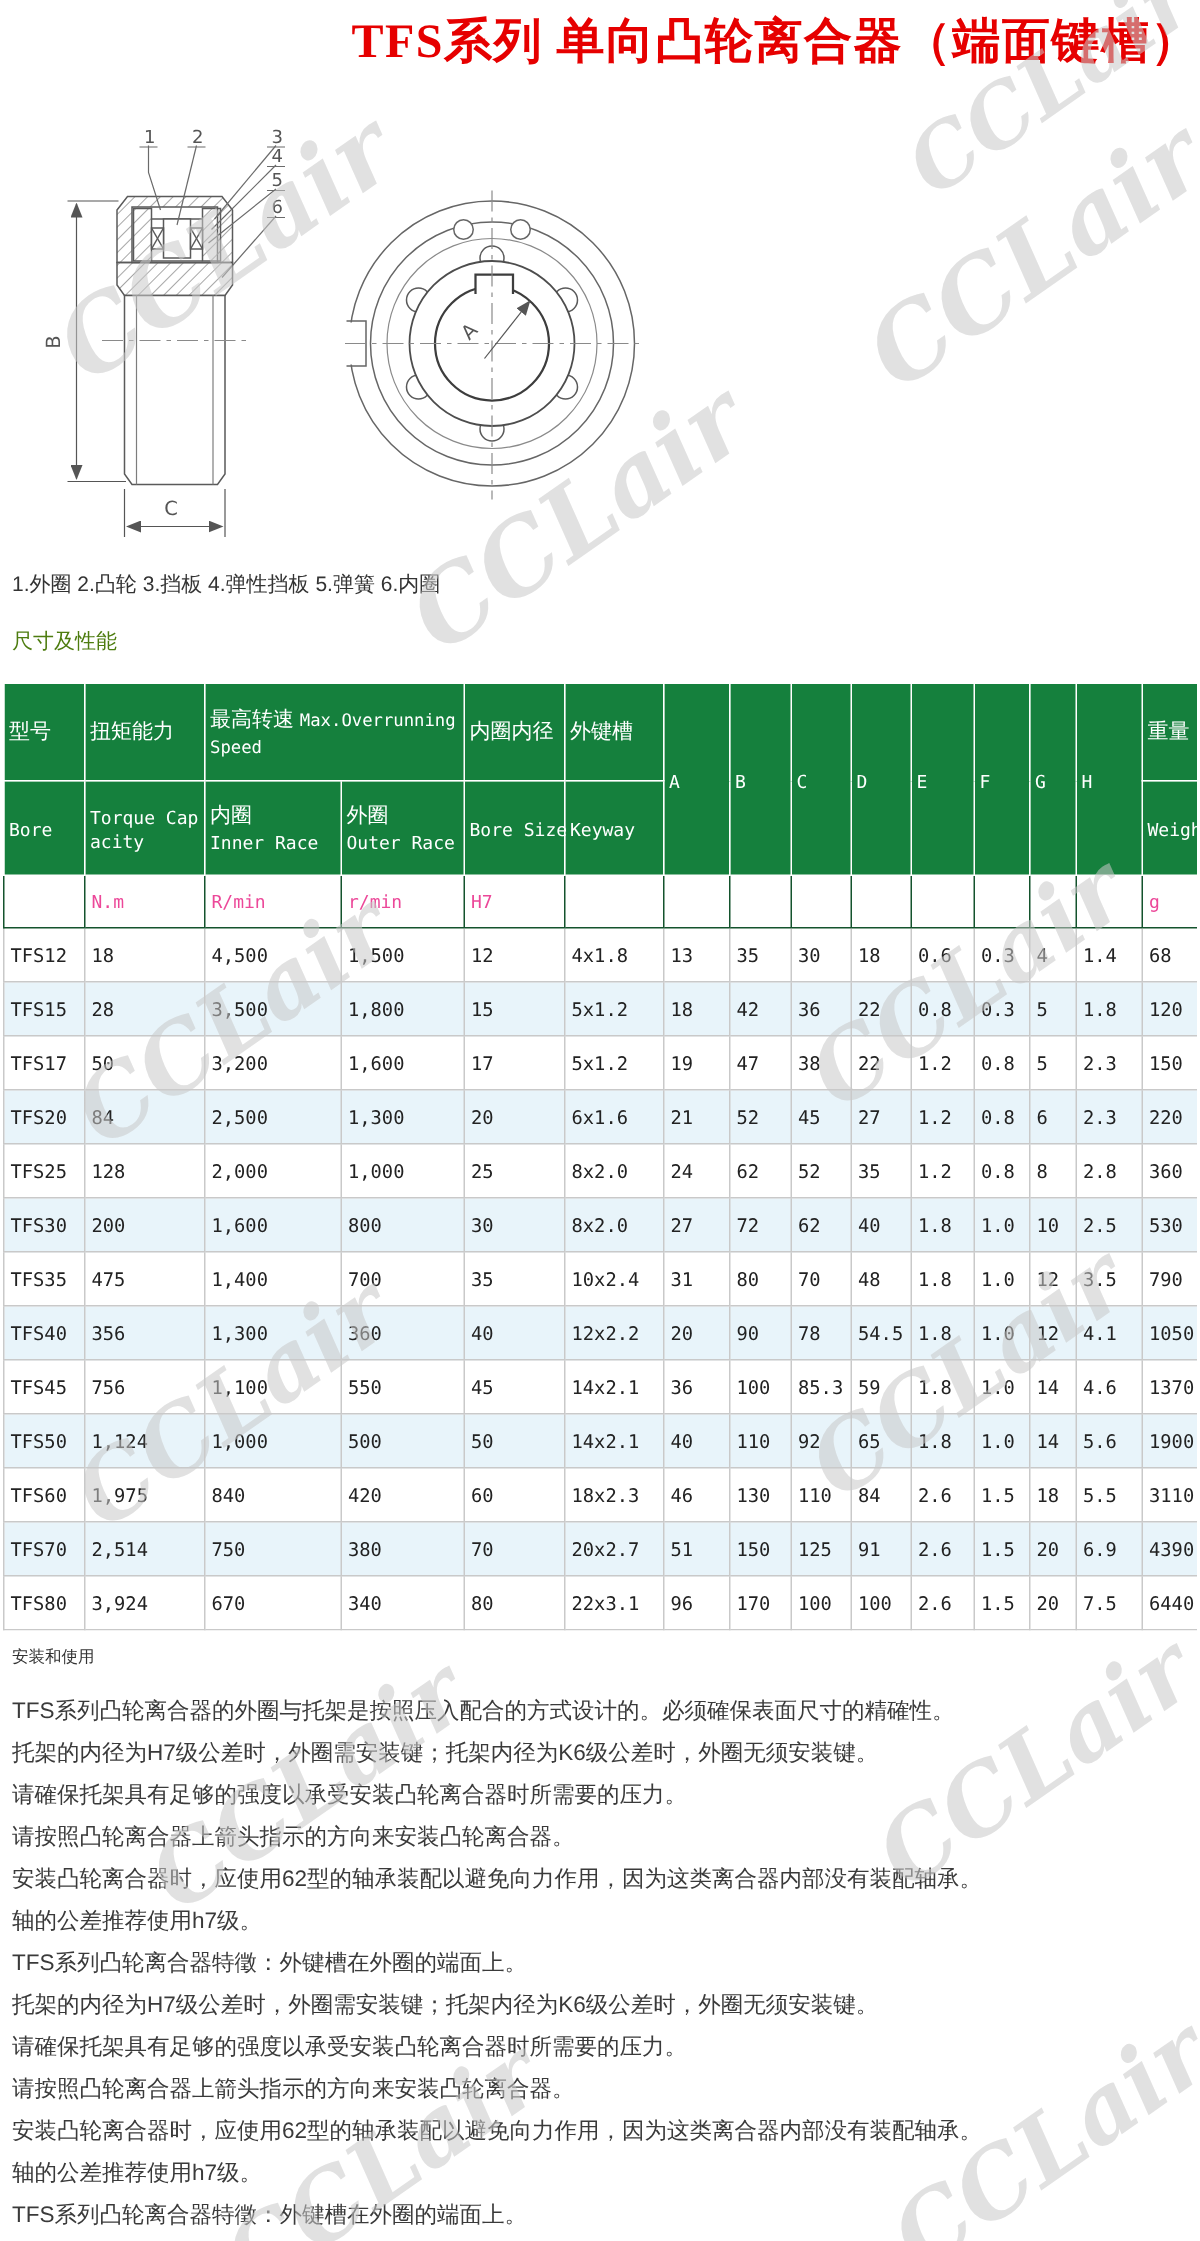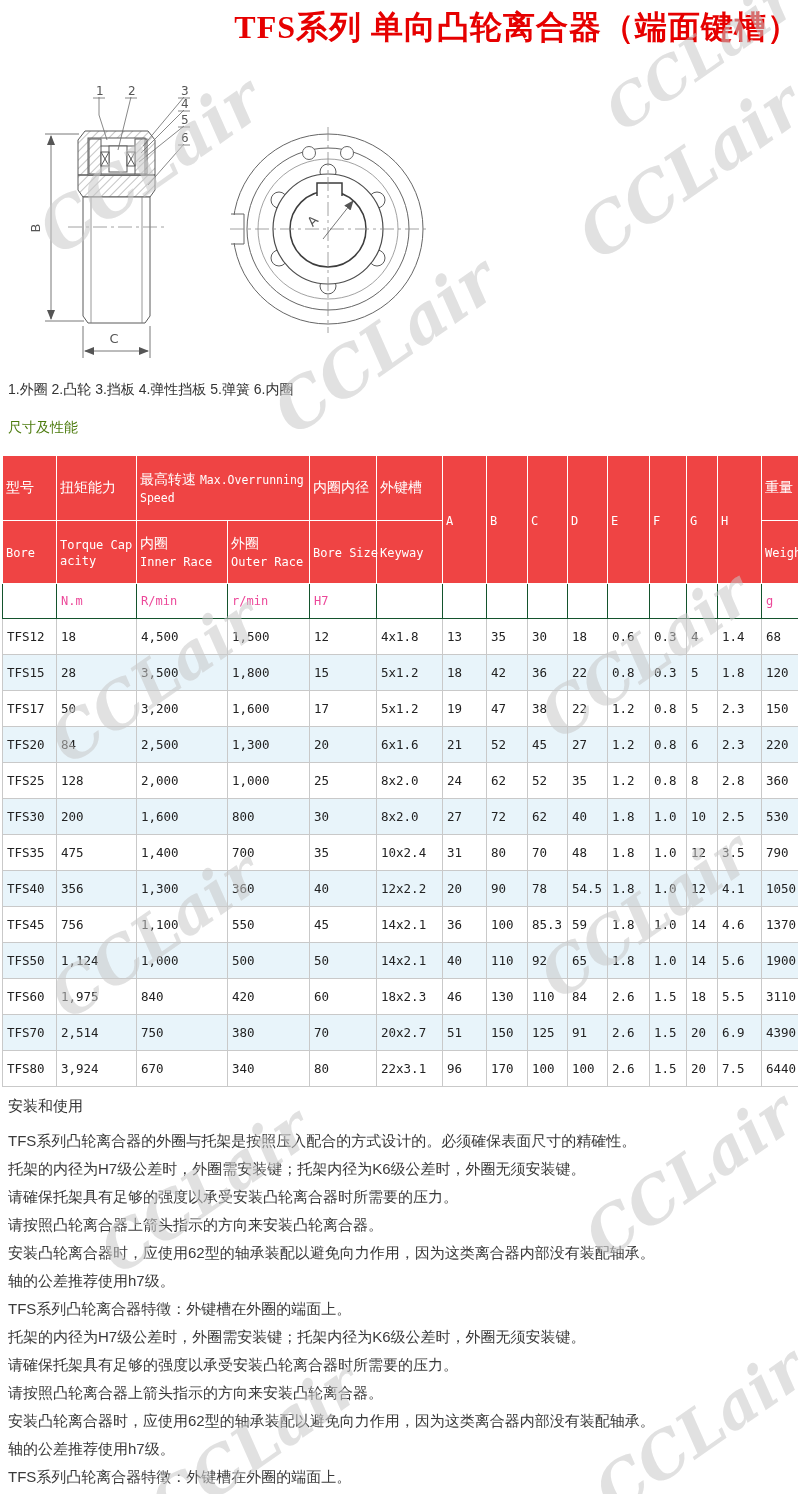--- a/index.html
+++ b/index.html
@@ -16,42 +16,42 @@
     font-weight:bold;font-size:32px;color:#e60000;letter-spacing:1px;
   }
   
   .figure-svg{top:75px;left:0;}
   .parts-caption{top:381px;left:8px;font-size:14px;color:#333;}
   .dim-heading{top:419px;left:8px;font-size:14px;color:#4d7c0f;}
   
   .table-clip{top:455px;left:2px;width:796px;height:632px;overflow:hidden;}
   table.spec{border-collapse:collapse;table-layout:fixed;width:827px;border:1px solid #b9cdd6;}
   table.spec th{
-    background:#ef4444;color:#ffffff;border:1px solid #ffffff;
+    background:#15803d;color:#ffffff;border:1px solid #ffffff;
     font-weight:normal;text-align:left;vertical-align:middle;
     padding:2px 3px;font-size:14px;
   }
   table.spec th .en{font-family:"DejaVu Sans Mono","Liberation Mono",monospace;font-size:12px;}
   table.spec th .en-s{font-family:"DejaVu Sans Mono","Liberation Mono",monospace;font-size:11.5px;}
   table.spec th.brk{word-break:break-all;}
   table.spec th.nowrap .en{white-space:nowrap;}
   tr.hrow1{height:65px;}
   tr.hrow2{height:63px;}
   tr.unit-row{height:35px;background:#ffffff;}
   tr.unit-row td{border:1px solid #14532d;padding:2px 4px;
     font-family:"DejaVu Sans Mono","Liberation Mono",monospace;font-size:12px;color:#ec4899;}
   tbody tr.data{height:36px;}
   tbody tr.data td{
     border:1px solid #c9c9c9;padding:2px 4px;vertical-align:middle;
     font-family:"DejaVu Sans Mono","Liberation Mono",monospace;font-size:12.5px;color:#222;
   }
   tbody tr.data:nth-child(odd){background:#e8f4fa;}
   tbody tr.data:nth-child(even){background:#ffffff;}
   
-  .install-heading{top:1097px;left:8px;font-size:15px;color:#333;}
+  .install-heading{top:1097px;left:8px;font-size:11px;color:#333;}
   .install-lines{top:1127px;left:8px;width:788px;font-size:15px;color:#3a3a3a;line-height:28px;}
   
   .wm{
     position:absolute;transform:translate(-50%,-50%) rotate(-35deg);
     font-family:"DejaVu Serif","Liberation Serif",serif;
     font-style:italic;font-weight:bold;color:#c9c9c9;opacity:.55;
     pointer-events:none;z-index:5;white-space:nowrap;
   }
 </style>
 </head>

